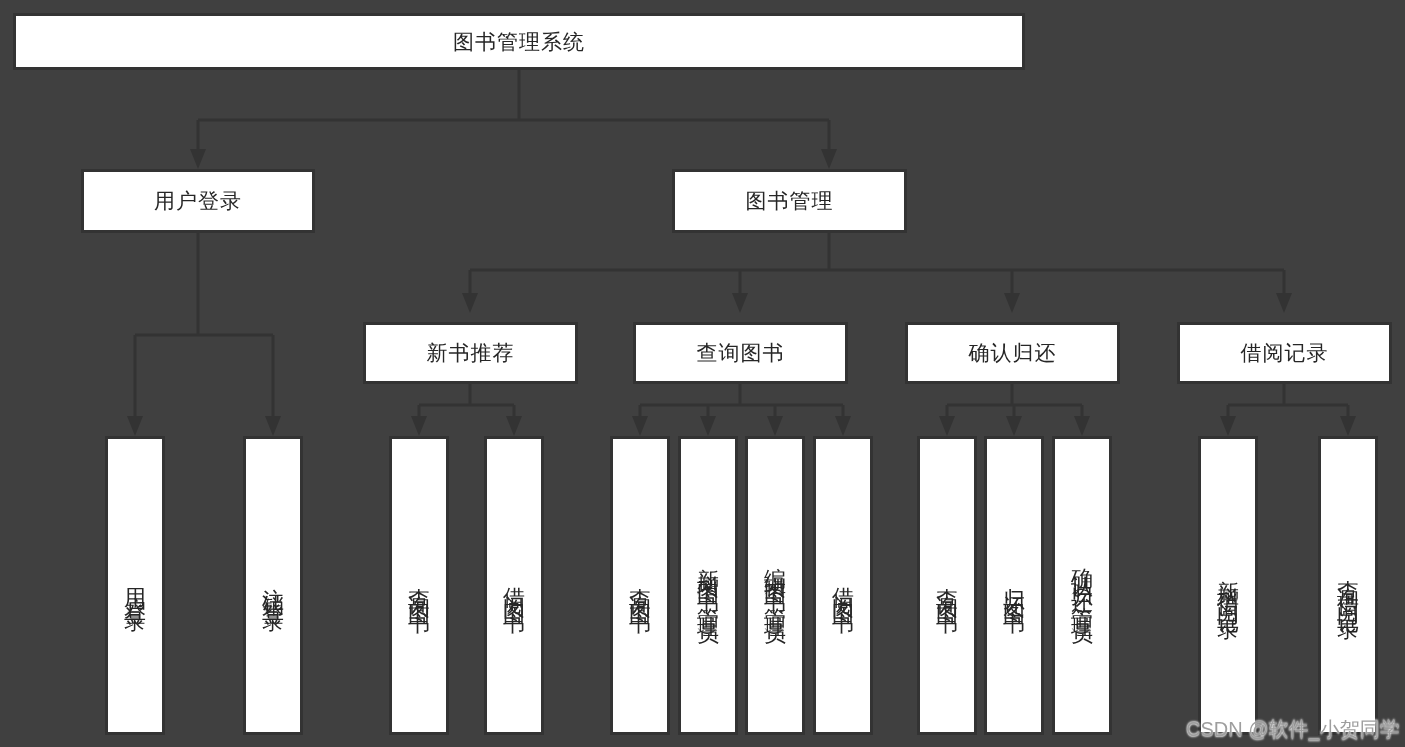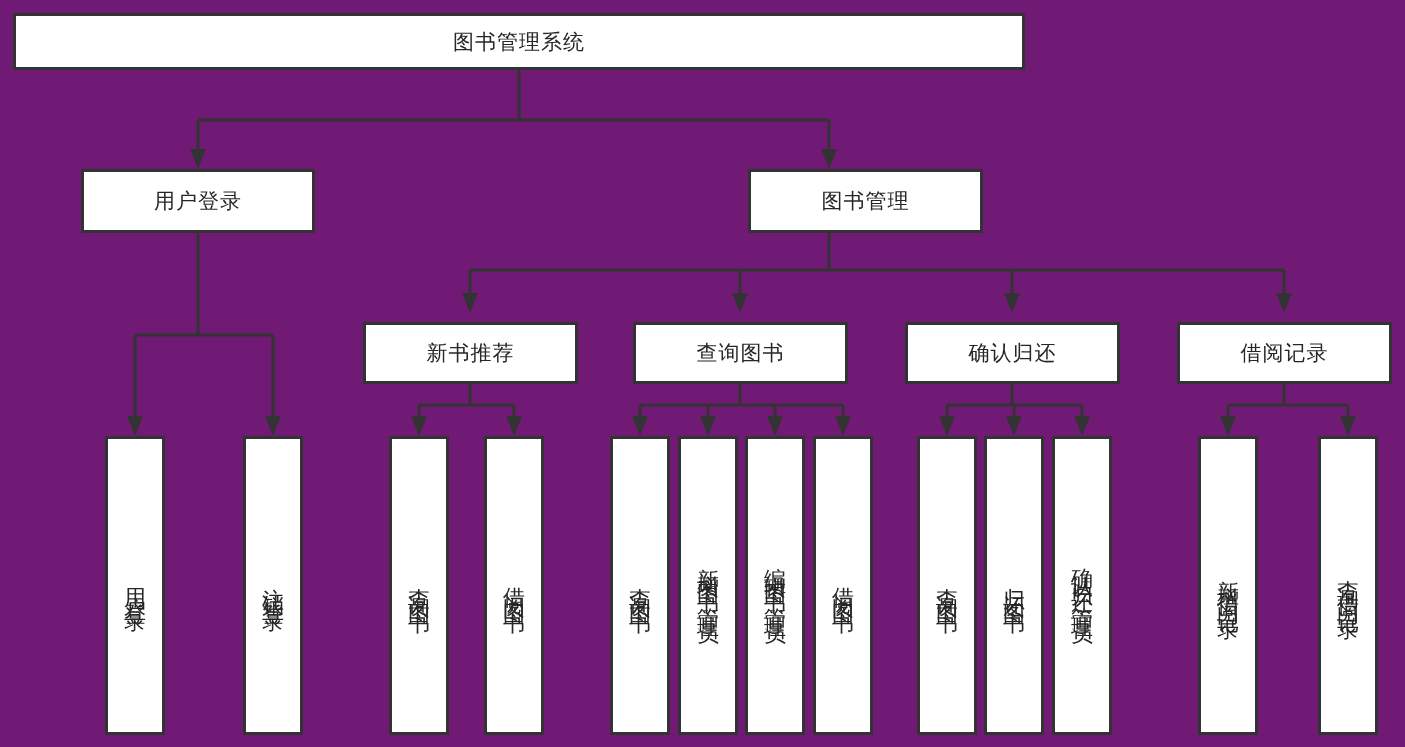--- a/index.html
+++ b/index.html
@@ -1,20 +1,20 @@
 <!DOCTYPE html>
 <html><head>
 <meta charset="utf-8">
 <style>
   html, body { margin: 0; padding: 0; background: #ffffff; }
   .canvas {
     position: relative;
     width: 1405px;
     height: 747px;
-    background: #701a75;
+    background: #404040;
     font-family: "Liberation Sans", "DejaVu Sans", sans-serif;
     overflow: hidden;
   }
   svg.connectors {
     position: absolute;
     left: 0; top: 0;
     width: 1405px; height: 747px;
     z-index: 0;
   }
   svg.connectors path {
@@ -31,21 +31,21 @@
     display: flex;
     align-items: center;
     justify-content: center;
     color: #262626;
     z-index: 1;
   }
   .hlabel { font-size: 21px; letter-spacing: 1px; white-space: nowrap; }
   .root  { left: 13px;  top: 13px;  width: 1012px; height: 57px; }
   .l2    { top: 169px; height: 64px; }
   .l2-user { left: 81px;  width: 234px; }
-  .l2-book { left: 748px; width: 235px; justify-content: center; }
+  .l2-book { left: 672px; width: 235px; justify-content: center; }
   .l3    { top: 322px; height: 62px; width: 215px; }
   .leaf  { top: 436px; height: 299px; width: 60px; }
   .vtext {
     writing-mode: vertical-rl;
     font-size: 22px;
     line-height: 1;
     letter-spacing: 8px;
     white-space: nowrap;
   }
   .watermark {
@@ -168,14 +168,15 @@
     <span class="vtext">确认归还（管理员）</span>
   </div>
 
   <div class="node leaf" style="left:1198px">
     <span class="vtext">新增借阅记录</span>
   </div>
   <div class="node leaf" style="left:1318px">
     <span class="vtext">查询借阅记录</span>
   </div>
 
+  <div class="watermark">CSDN @软件_小贺同学</div>
 
 </div>
 
 </body></html>

